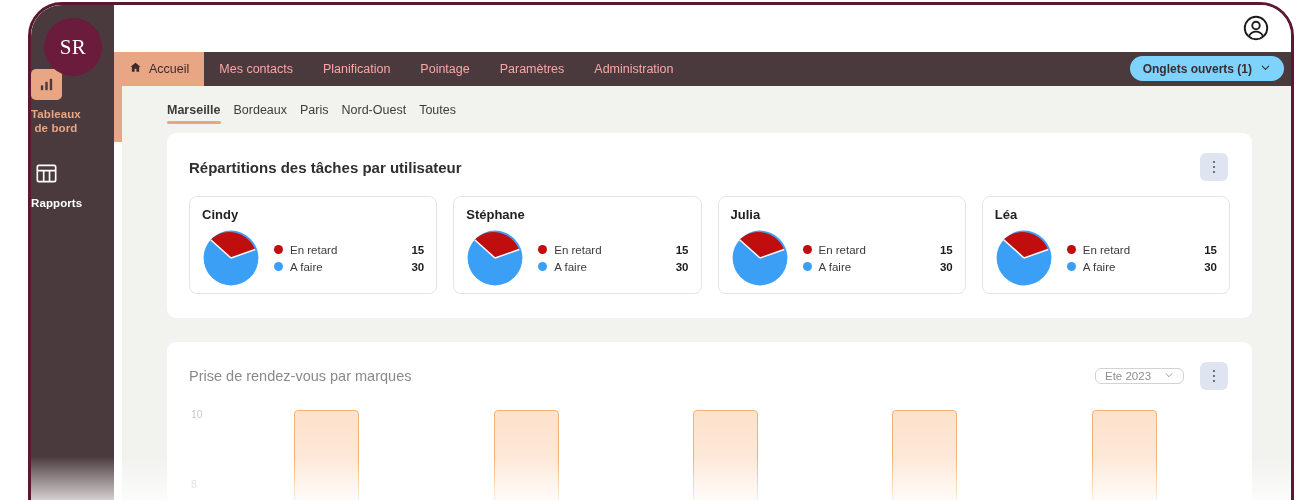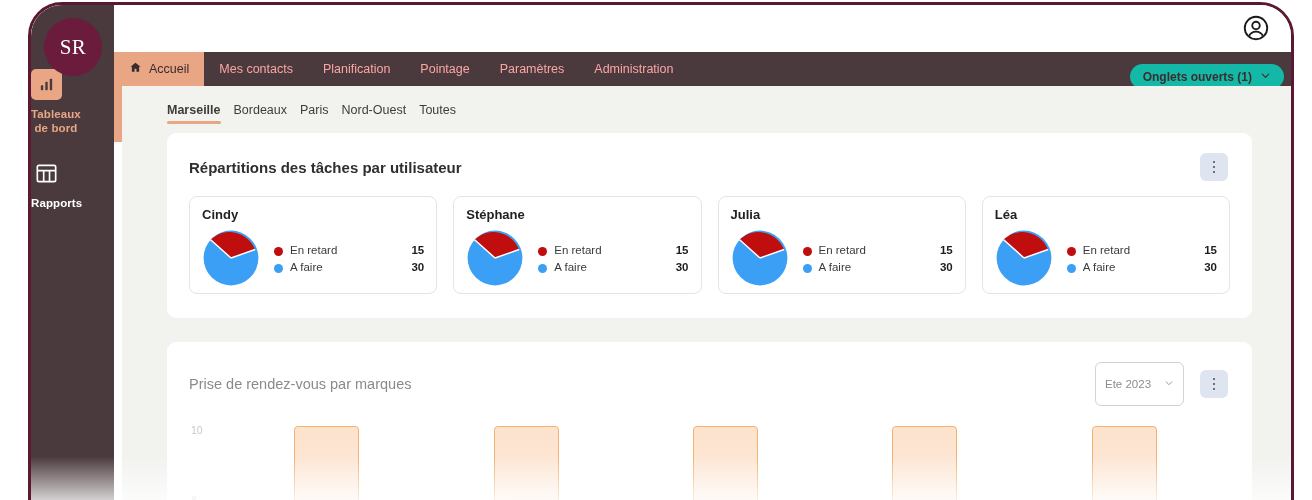--- a/index.html
+++ b/index.html
@@ -74,26 +74,25 @@
     padding: 0 15px;
     font-size: 12.5px; color: #fca5a5;
     cursor: pointer; white-space: nowrap;
   }
   .nav-item.active {
     background: #e8a684; color: #3a2b2e; font-weight: 400;
   }
   #tabs-pill {
     position: absolute; right: 13px; top: 4px;
     height: 25px; padding: 0 13px;
-    background: #14b8a6; color: #3d2c2f;
+    background: #7dd3fc; color: #3d2c2f;
     border-radius: 13px;
     display: flex; align-items: center; gap: 8px;
     font-size: 12px; font-weight: 700;
     cursor: pointer;
-    margin-top: 8px;
   }
 
   
   #nav-spill {
     position: absolute; left: 83px; top: 81px;
     width: 8px; height: 56px; background: #e8a684;
   }
 
   
   #content {
@@ -133,21 +132,21 @@
   .panel-head {
     display: flex; align-items: center; justify-content: space-between;
     padding: 20px 24px 0 22px;
   }
   .panel-title { font-size: 15px; font-weight: 700; color: #2f2f2f; }
   .panel-title.muted { font-weight: 400; color: #8a8a8a; font-size: 14.5px; }
 
   .head-right { display: flex; align-items: center; gap: 16px; }
 
   .dropdown {
-    height: 44px; min-width: 89px;
+    height: 16px; min-width: 89px;
     border: 1px solid #d3d3d3; border-radius: 6px;
     background: #ffffff;
     display: flex; align-items: center; justify-content: space-between;
     padding: 0 9px; gap: 12px;
     font-size: 11.5px; color: #8d8d8d; cursor: pointer;
   }
   .kebab {
     width: 28px; height: 28px; border-radius: 6px;
     background: #dfe5f0;
     display: flex; flex-direction: column; align-items: center; justify-content: center; gap: 2.5px;
@@ -165,21 +164,21 @@
     height: 98px;
     border: 1px solid #e4e4e4;
     border-radius: 8px;
     background: #fff;
     padding: 10px 12px 0 12px;
   }
   .ucard-name { font-size: 13px; font-weight: 700; color: #222; }
   .ucard-body { display: flex; align-items: center; gap: 14px; margin-top: 7px; }
   .pie { width: 58px; height: 58px; flex: 0 0 58px; }
   .legend { display: flex; flex-direction: column; gap: 5px; flex: 1; }
-  .legend-row { display: flex; align-items: flex-end; gap: 7px; font-size: 11.5px; color: #3b3b3b; }
+  .legend-row { display: flex; align-items: center; gap: 7px; font-size: 11.5px; color: #3b3b3b; }
   .dot { width: 9px; height: 9px; border-radius: 50%; flex: 0 0 9px; }
   .lg-label { flex: 1; white-space: nowrap; }
   .lg-val { font-size: 11.5px; font-weight: 700; color: #1d1d1d; }
 
   
   #chart-wrap { position: relative; height: 225px; margin-top: 12px; padding-left: 22px; }
   .ytick {
     position: absolute; left: 24px;
     font-size: 10.5px; color: #c9c9c9;
   }

